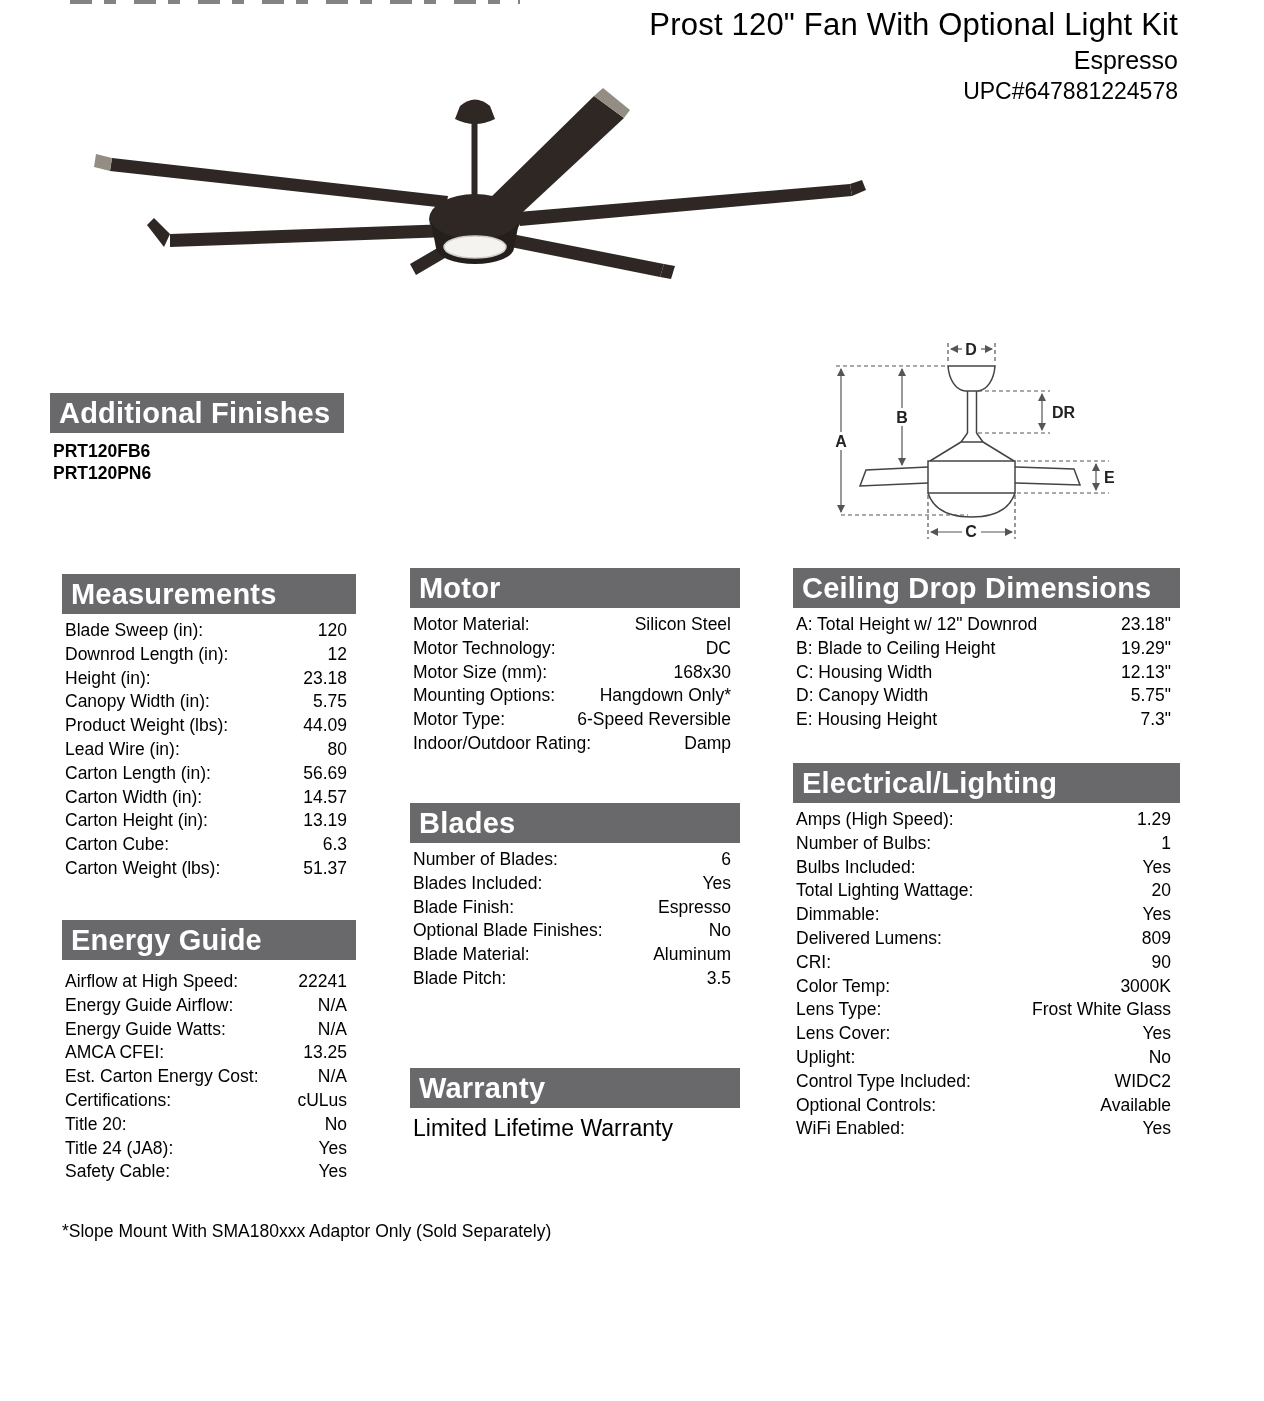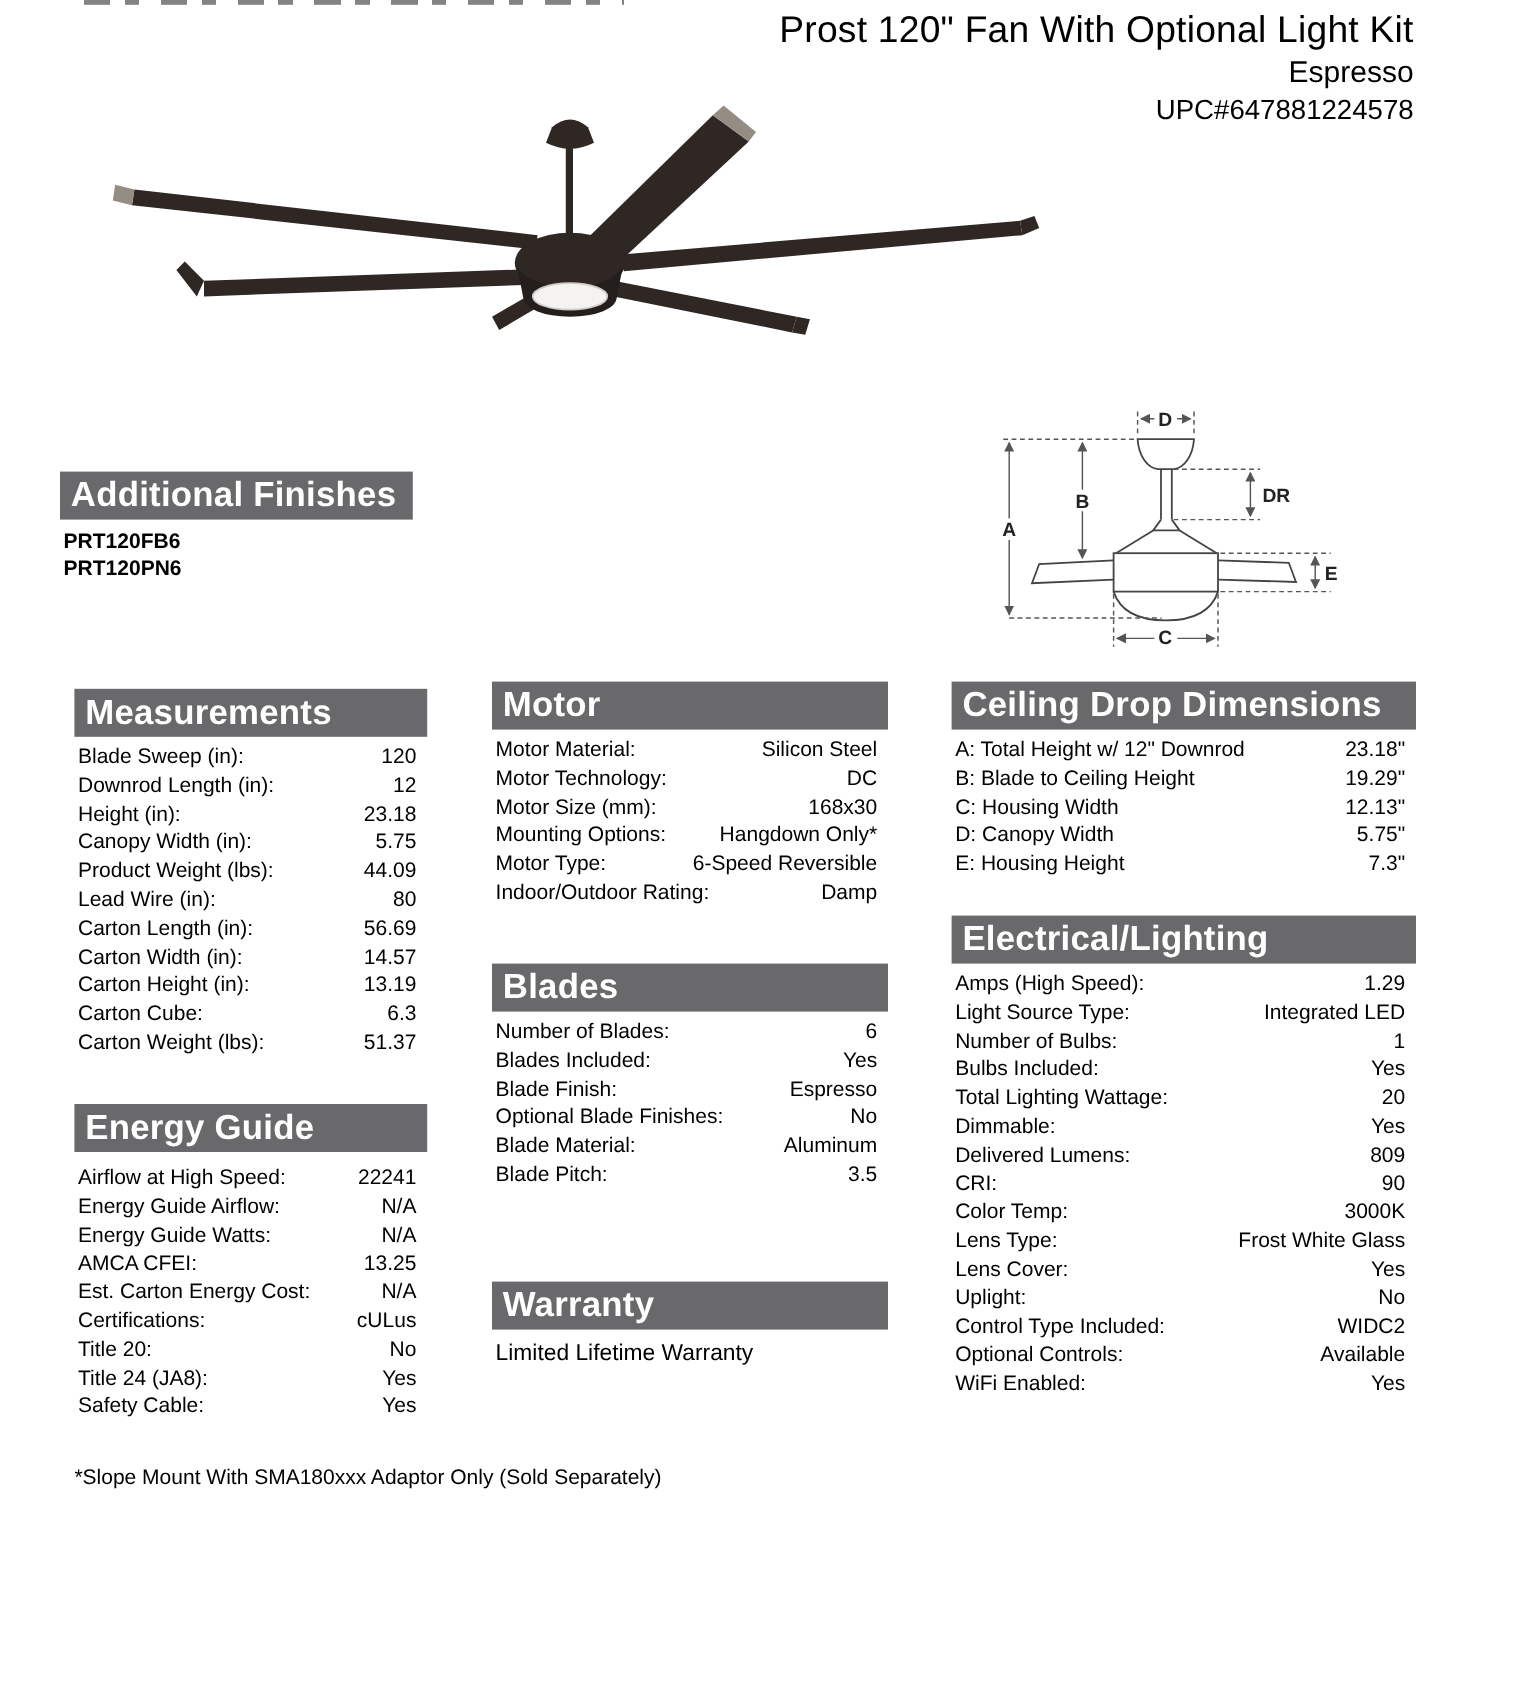--- a/index.html
+++ b/index.html
@@ -24,21 +24,21 @@
   .spec-section{position:absolute;}
   .sec-header{
     background:var(--header-bg,#69696b);color:#fff;font-weight:bold;
     font-size:29px;line-height:36px;padding:2px 0 2px 9px;letter-spacing:.2px;
   }
   .rows{margin-top:5px;padding:0 9px 0 3px;}
   .spec-row{display:flex;justify-content:space-between;font-size:17.5px;line-height:23.8px;white-space:nowrap;}
   .spec-row .lbl{text-align:left;}
   .spec-row .val{text-align:right;}
   .finish-list{margin-top:8px;padding-left:3px;font-weight:bold;font-size:17.5px;line-height:21.5px;}
-  .warranty-text{margin-top:9px;padding-left:3px;font-size:19px;line-height:22px;}
+  .warranty-text{margin-top:9px;padding-left:3px;font-size:23px;line-height:22px;}
   .footnote{position:absolute;left:62px;top:1221px;font-size:17.5px;}
 
   svg text{font-family:"Liberation Sans",sans-serif;}
 </style>
 </head>
 <body>
 
 <div class="sheet">
 
   <div class="logo-fragment"></div>
@@ -326,24 +326,20 @@
   </section>
 
   <section class="spec-section" style="left:793px;top:763px;width:387px">
     <div class="sec-header">Electrical/Lighting</div>
     <div class="rows">
         <div class="spec-row">
           <span class="lbl">Amps (High Speed):</span>
           <span class="val">1.29</span>
         </div>
         <div class="spec-row">
-          <span class="lbl">Light Source Type:</span>
-          <span class="val">Integrated LED</span>
-        </div>
-        <div class="spec-row">
           <span class="lbl">Number of Bulbs:</span>
           <span class="val">1</span>
         </div>
         <div class="spec-row">
           <span class="lbl">Bulbs Included:</span>
           <span class="val">Yes</span>
         </div>
         <div class="spec-row">
           <span class="lbl">Total Lighting Wattage:</span>
           <span class="val">20</span>

